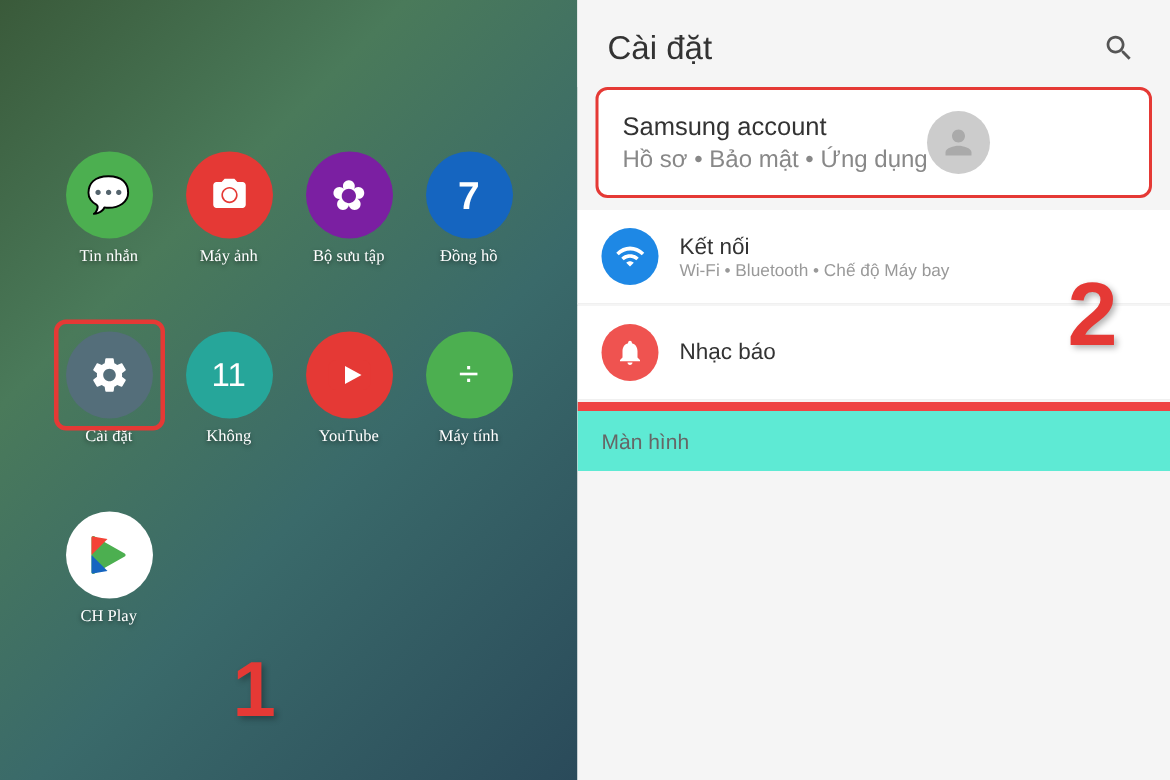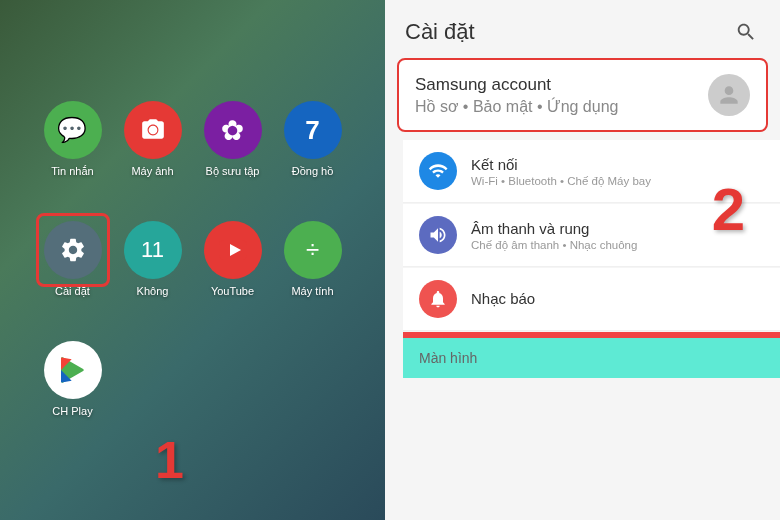--- a/index.html
+++ b/index.html
@@ -53,20 +53,21 @@
       font-size: 24px;
       color: white;
     }
 
     .app-label {
       font-size: 11px;
       color: white;
       text-align: center;
       text-shadow: 0 1px 3px rgba(0,0,0,0.5);
       line-height: 1.2;
+      font-family: Liberation Serif, serif;
     }
 
     
     .icon-messages { background: #4CAF50; }
     .icon-camera { background: #e53935; }
     .icon-collection { background: #7B1FA2; }
     .icon-clock { background: #1565C0; }
     .icon-contacts { background: #FF7043; }
     .icon-settings { background: #546E7A; }
     .icon-calendar { background: #26A69A; }
@@ -135,21 +136,20 @@
 
     
     .samsung-account-section {
       margin: 0 12px 8px 12px;
       background: white;
       border-radius: 8px;
       border: 2px solid #e53935;
       padding: 14px 16px;
       display: flex;
       align-items: center;
-      justify-content: space-between;
     }
 
     .samsung-account-info h3 {
       font-size: 17px;
       font-weight: 500;
       color: #333;
       margin-bottom: 3px;
     }
 
     .samsung-account-info p {
@@ -178,21 +178,20 @@
       font-weight: bold;
       color: #e53935;
       text-shadow: 2px 2px 4px rgba(0,0,0,0.3);
       z-index: 10;
     }
 
     
     .settings-list {
       flex: 1;
       overflow: hidden;
-      margin-left: 18px;
     }
 
     .settings-item {
       display: flex;
       align-items: center;
       background: white;
       padding: 12px 16px;
       border-bottom: 1px solid #f0f0f0;
       margin-bottom: 1px;
     }
@@ -338,31 +337,20 @@
         <svg width="20" height="20" viewBox="0 0 24 24" fill="white">
           <path d="M1 9l2 2c5.1-5.1 13.3-5.1 18.4 0l2-2C16.7 2.3 7.3 2.3 1 9zm8 8l3 3 3-3c-1.7-1.6-4.3-1.6-6 0zm-4-4l2 2c2.8-2.8 7.2-2.8 10 0l2-2C15.7 9.3 8.3 9.3 5 13z"></path>
         </svg>
       </div>
       <div class="settings-item-text">
         <h4>Kết nối</h4>
         <p>Wi-Fi • Bluetooth • Chế độ Máy bay</p>
       </div>
     </div>
 
-    <div class="settings-item">
-      <div class="settings-item-icon icon-sound-bg">
-        <svg width="20" height="20" viewBox="0 0 24 24" fill="white">
-          <path d="M3 9v6h4l5 5V4L7 9H3zm13.5 3c0-1.77-1.02-3.29-2.5-4.03v8.05c1.48-.73 2.5-2.25 2.5-4.02zM14 3.23v2.06c2.89.86 5 3.54 5 6.71s-2.11 5.85-5 6.71v2.06c4.01-.91 7-4.49 7-8.77s-2.99-7.86-7-8.77z"></path>
-        </svg>
-      </div>
-      <div class="settings-item-text">
-        <h4>Âm thanh và rung</h4>
-        <p>Chế độ âm thanh • Nhạc chuông</p>
-      </div>
-    </div>
 
     <div class="settings-item">
       <div class="settings-item-icon icon-notif-bg">
         <svg width="20" height="20" viewBox="0 0 24 24" fill="white">
           <path d="M12 22c1.1 0 2-.9 2-2h-4c0 1.1.9 2 2 2zm6-6v-5c0-3.07-1.64-5.64-4.5-6.32V4c0-.83-.67-1.5-1.5-1.5s-1.5.67-1.5 1.5v.68C7.63 5.36 6 7.92 6 11v5l-2 2v1h16v-1l-2-2z"></path>
         </svg>
       </div>
       <div class="settings-item-text">
         <h4>Nhạc báo</h4>
       </div>

